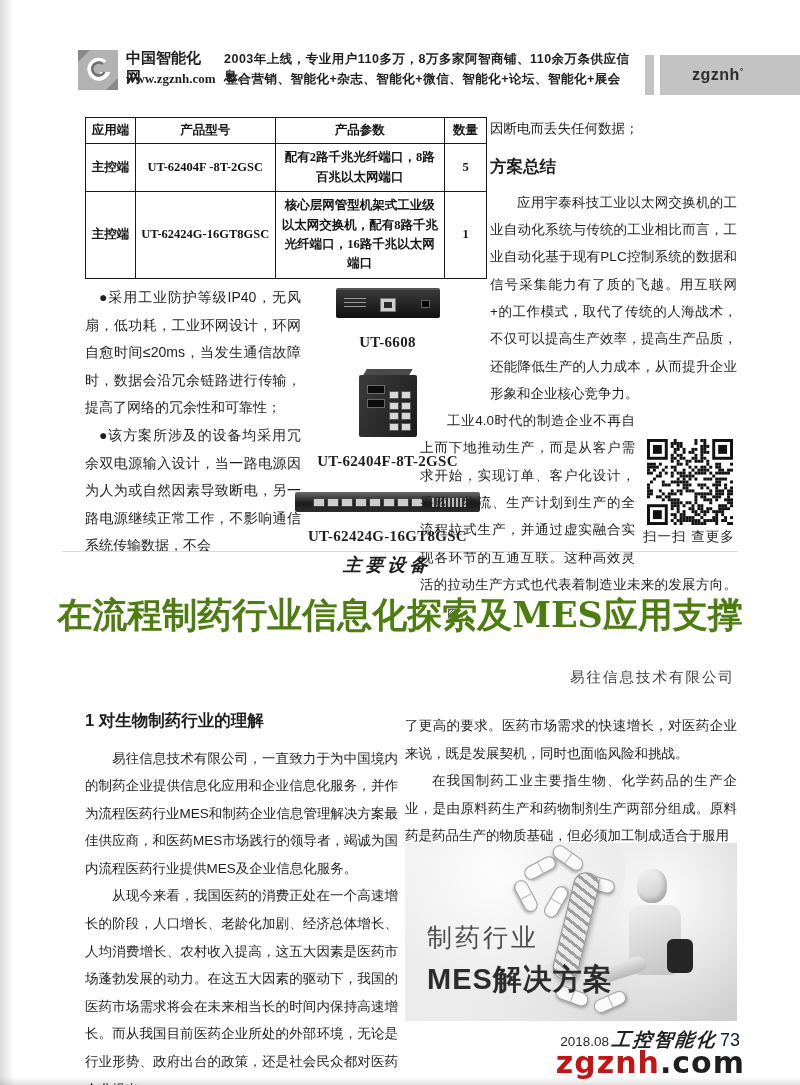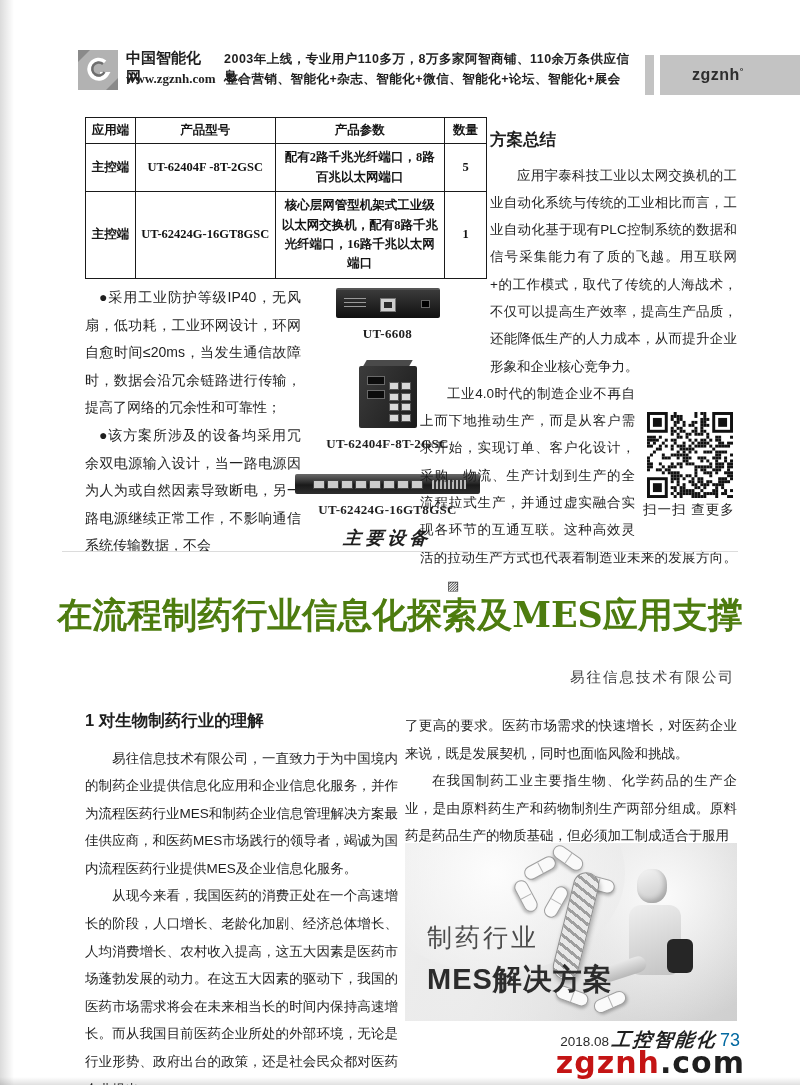--- a/index.html
+++ b/index.html
@@ -38,22 +38,22 @@
   .col-param{ width:170px; }
   .col-qty  { width:42px; }
 
   
   .bullets { position:absolute; left:85px; top:284px; width:216px;
              font-size:14px; line-height:27.6px; text-align:justify; }
   .bullets p { text-indent:1em; }
 
   
   .devices { position:absolute; left:295px; top:286px; width:185px; text-align:center; }
-  .dev-caption { font-family:"Liberation Serif", serif; font-size:13px; font-weight:bold;
-                 margin-top:8px; letter-spacing:.3px; }
+  .dev-caption { font-family:"Liberation Serif", serif; font-size:15px; font-weight:bold;
+                 margin-top:16px; letter-spacing:.3px; }
   .dev1 { position:relative; width:104px; height:30px; margin:2px auto 0;
           background:linear-gradient(180deg,#3a3a3a,#101010); border-radius:2px;
           border-top:2px solid #555; }
   .dev1 .port { position:absolute; left:44px; top:8px; width:16px; height:14px; background:#cfcfcf;
                 border:1px solid #777; }
   .dev1 .port::after { content:""; position:absolute; left:3px; top:3px; width:8px; height:6px; background:#2a2a2a; }
   .dev1 .label-bars { position:absolute; left:8px; top:8px; width:22px; height:12px;
                 background:repeating-linear-gradient(180deg,#9a9a9a 0 1.5px, transparent 1.5px 4px); }
   .dev1 .switch { position:absolute; right:10px; top:10px; width:9px; height:8px; background:#000; border:1px solid #666; }
   .dev2-wrap { margin-top:24px; }
@@ -129,21 +129,21 @@
   .mes-text { position:absolute; left:22px; top:78px; }
   .mes-line1 { font-size:25px; color:#4c4c4c; letter-spacing:3px; }
   .mes-line2 { font-size:29px; font-weight:bold; color:#2c2c2c; letter-spacing:1px; margin-top:6px; }
 
   
   .footer-row { position:absolute; left:420px; top:1027px; width:320px; display:flex;
                 align-items:baseline; justify-content:flex-end; gap:3px; }
   .f-issue { font-size:13.5px; color:#2b2b2b; }
   .f-mag   { font-family:"Liberation Serif", serif; font-style:italic; font-weight:bold;
              font-size:19px; letter-spacing:2px; transform:skewX(-6deg); }
-  .f-page  { font-size:18px; color:#0369a1; }
+  .f-page  { font-size:18px; color:#0f172a; }
   .f-site  { position:absolute; right:55px; top:1045px; font-size:30px; font-weight:800;
              letter-spacing:1px; font-family:"DejaVu Sans", sans-serif; }
 </style>
 </head>
 <body>
 
 <div class="page">
   <div class="edge-left"></div>
   <div class="edge-bottom"></div>
 
@@ -242,20 +242,21 @@
             <span></span>
         </span>
         <span class="grille"></span>
       </div>
       <div class="dev-caption">UT-62424G-16GT8GSC</div>
     </div>
     <div class="dev-group-caption">主要设备</div>
   </div>
 
   <div class="top-right">
+    <p class="pl">因断电而丢失任何数据；</p>
     <h3 class="pl">方案总结</h3>
     <p class="pl indent">应用宇泰科技工业以太网交换机的工业自动化系统与传统的工业相比而言，工业自动化基于现有PLC控制系统的数据和信号采集能力有了质的飞越。用互联网+的工作模式，取代了传统的人海战术，不仅可以提高生产效率，提高生产品质，还能降低生产的人力成本，从而提升企业形象和企业核心竞争力。</p>
     <div>
       <div class="qr-float">
         <svg id="qr-svg" viewBox="0 0 29 29">
             <g fill="#111">
               <rect x="9" y="0" width="1" height="1"></rect>
               <rect x="16" y="0" width="1" height="1"></rect>
               <rect x="18" y="0" width="1" height="1"></rect>
               <rect x="19" y="0" width="1" height="1"></rect>

